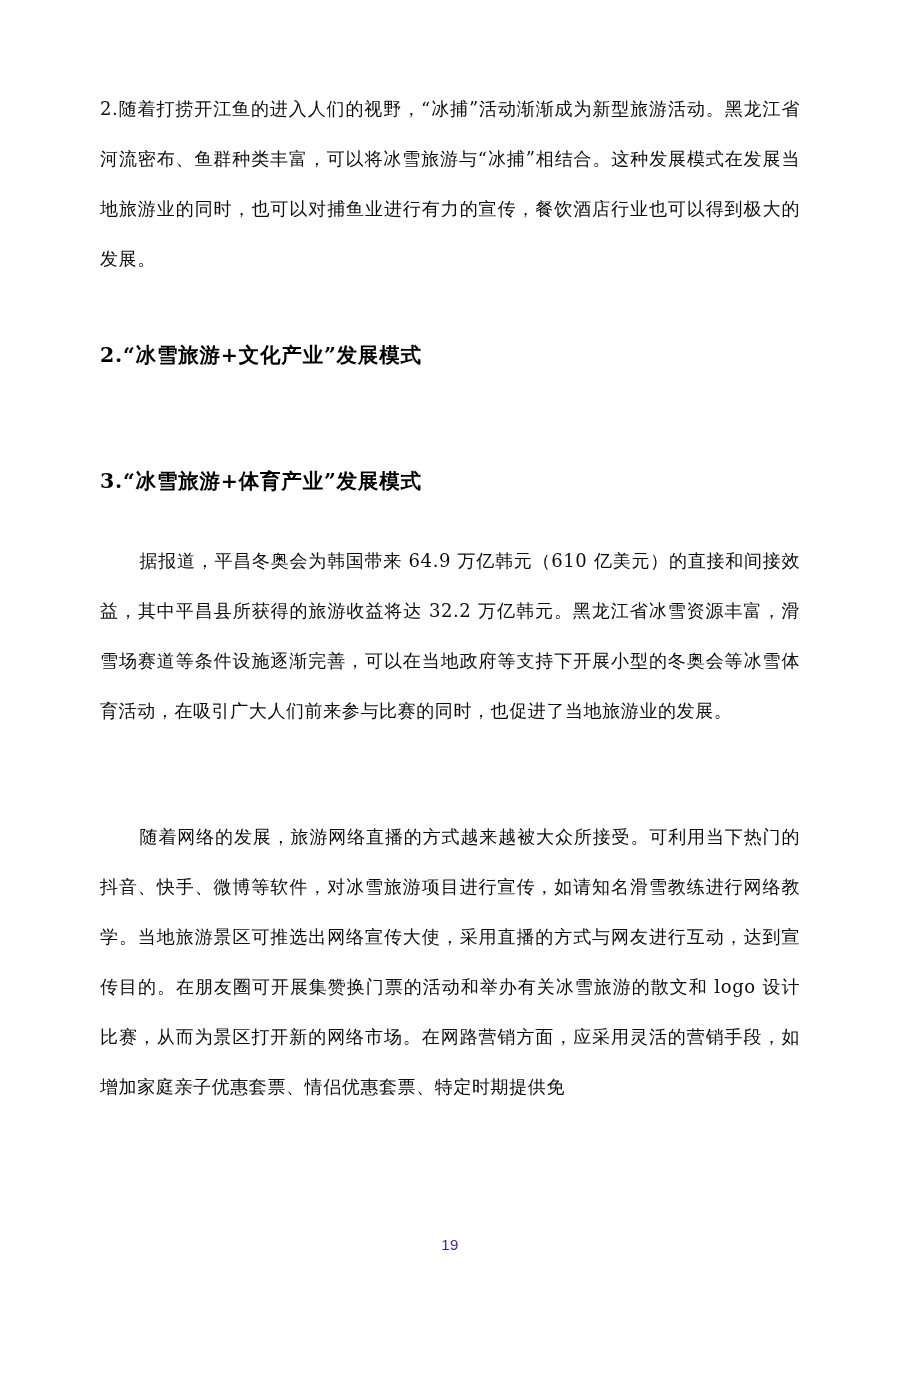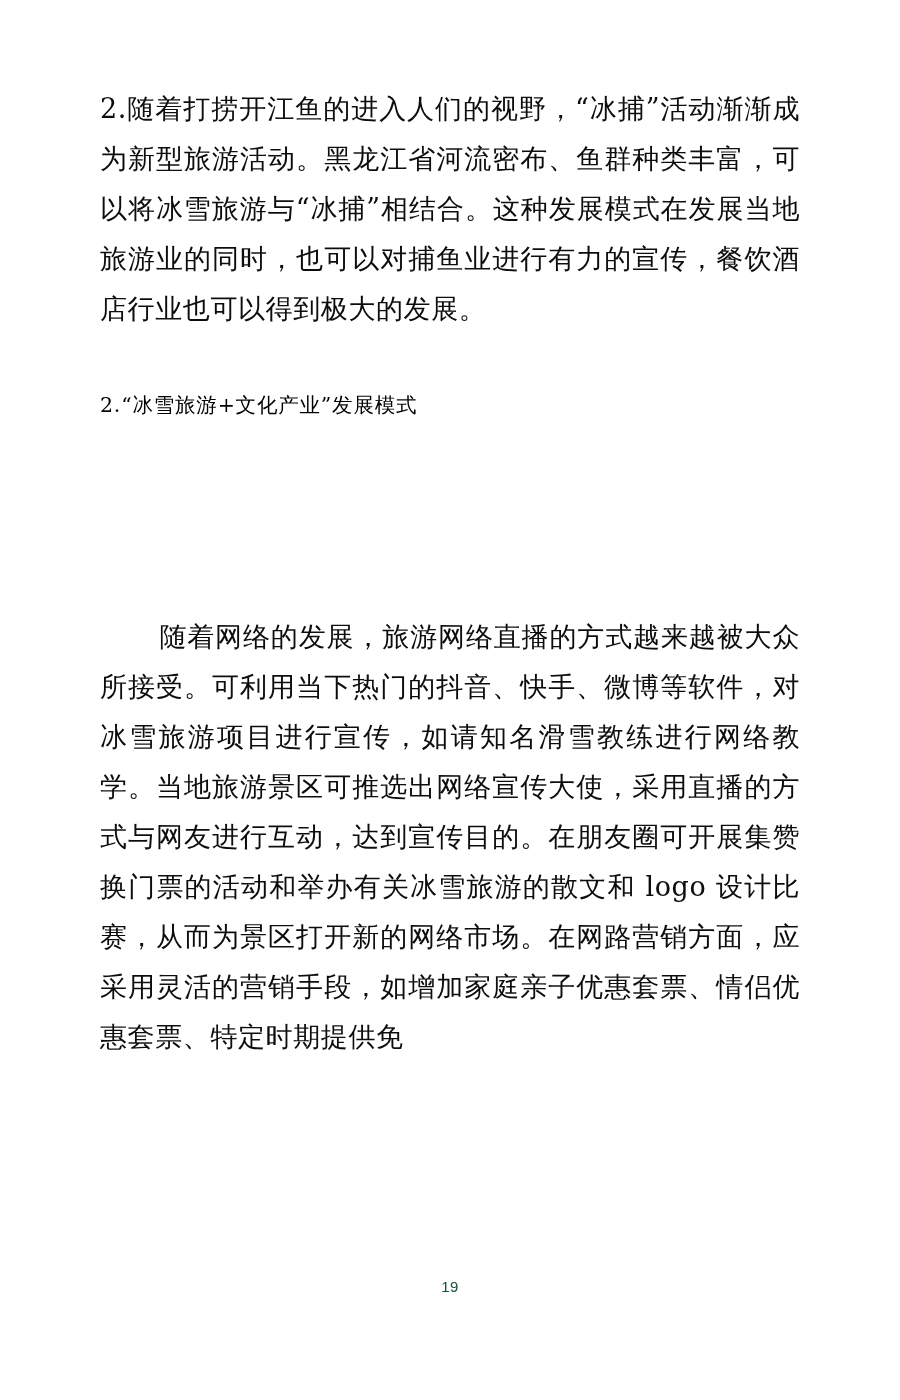--- a/index.html
+++ b/index.html
@@ -20,56 +20,56 @@
     box-sizing: border-box;
   }
   .content {
     position: absolute;
     left: 100px;
     top: 84px;
     width: 700px;
   }
   .para {
     font-family: "DejaVu Serif", "Liberation Serif", serif;
-    font-size: 27px;
+    font-size: 18px;
     line-height: 50px;
     text-align: justify;
     text-justify: inter-ideograph;
     letter-spacing: 0.6px;
     margin: 0;
     color: #0d0d0d;
     word-break: break-all;
   }
   .para.indent {
     text-indent: 2.2em;
   }
   .para.listitem {
     text-indent: 0;
   }
   .heading {
     font-family: "DejaVu Serif", "Liberation Serif", serif;
     font-size: 20.5px;
     line-height: 50px;
-    font-weight: normal;
+    font-weight: bold;
     letter-spacing: 0.8px;
     margin: 0;
     color: #000000;
     text-align: left;
   }
   .gap-after-para  { height: 46px; }
   .gap-after-head  { height: 30px; }
   .pagenum {
     position: absolute;
     left: 0;
-    top: 1278px;
+    top: 1236px;
     width: 900px;
     text-align: center;
     font-family: "Liberation Sans", "DejaVu Sans", sans-serif;
     font-size: 15px;
-    color: #14532d;
+    color: #4c1d95;
     letter-spacing: 0.5px;
   }
 </style>
 </head>
 <body>
 
 <div class="page">
 
   <div class="content">
 
@@ -77,23 +77,25 @@
 
     <div class="gap-after-para"></div>
 
     <h2 class="heading">2.“冰雪旅游+文化产业”发展模式</h2>
 
     <div class="gap-after-head"></div>
 
 
     <div class="gap-after-para"></div>
 
+    <h2 class="heading">3.“冰雪旅游+体育产业”发展模式</h2>
 
     <div class="gap-after-head"></div>
 
+    <p class="para indent">据报道，平昌冬奥会为韩国带来 64.9 万亿韩元（610 亿美元）的直接和间接效益，其中平昌县所获得的旅游收益将达 32.2 万亿韩元。黑龙江省冰雪资源丰富，滑雪场赛道等条件设施逐渐完善，可以在当地政府等支持下开展小型的冬奥会等冰雪体育活动，在吸引广大人们前来参与比赛的同时，也促进了当地旅游业的发展。</p>
 
     <div class="gap-after-para"></div>
 
 
     <div class="gap-after-head"></div>
 
     <p class="para indent">随着网络的发展，旅游网络直播的方式越来越被大众所接受。可利用当下热门的抖音、快手、微博等软件，对冰雪旅游项目进行宣传，如请知名滑雪教练进行网络教学。当地旅游景区可推选出网络宣传大使，采用直播的方式与网友进行互动，达到宣传目的。在朋友圈可开展集赞换门票的活动和举办有关冰雪旅游的散文和 logo 设计比赛，从而为景区打开新的网络市场。在网路营销方面，应采用灵活的营销手段，如增加家庭亲子优惠套票、情侣优惠套票、特定时期提供免</p>
 
   </div>
 

